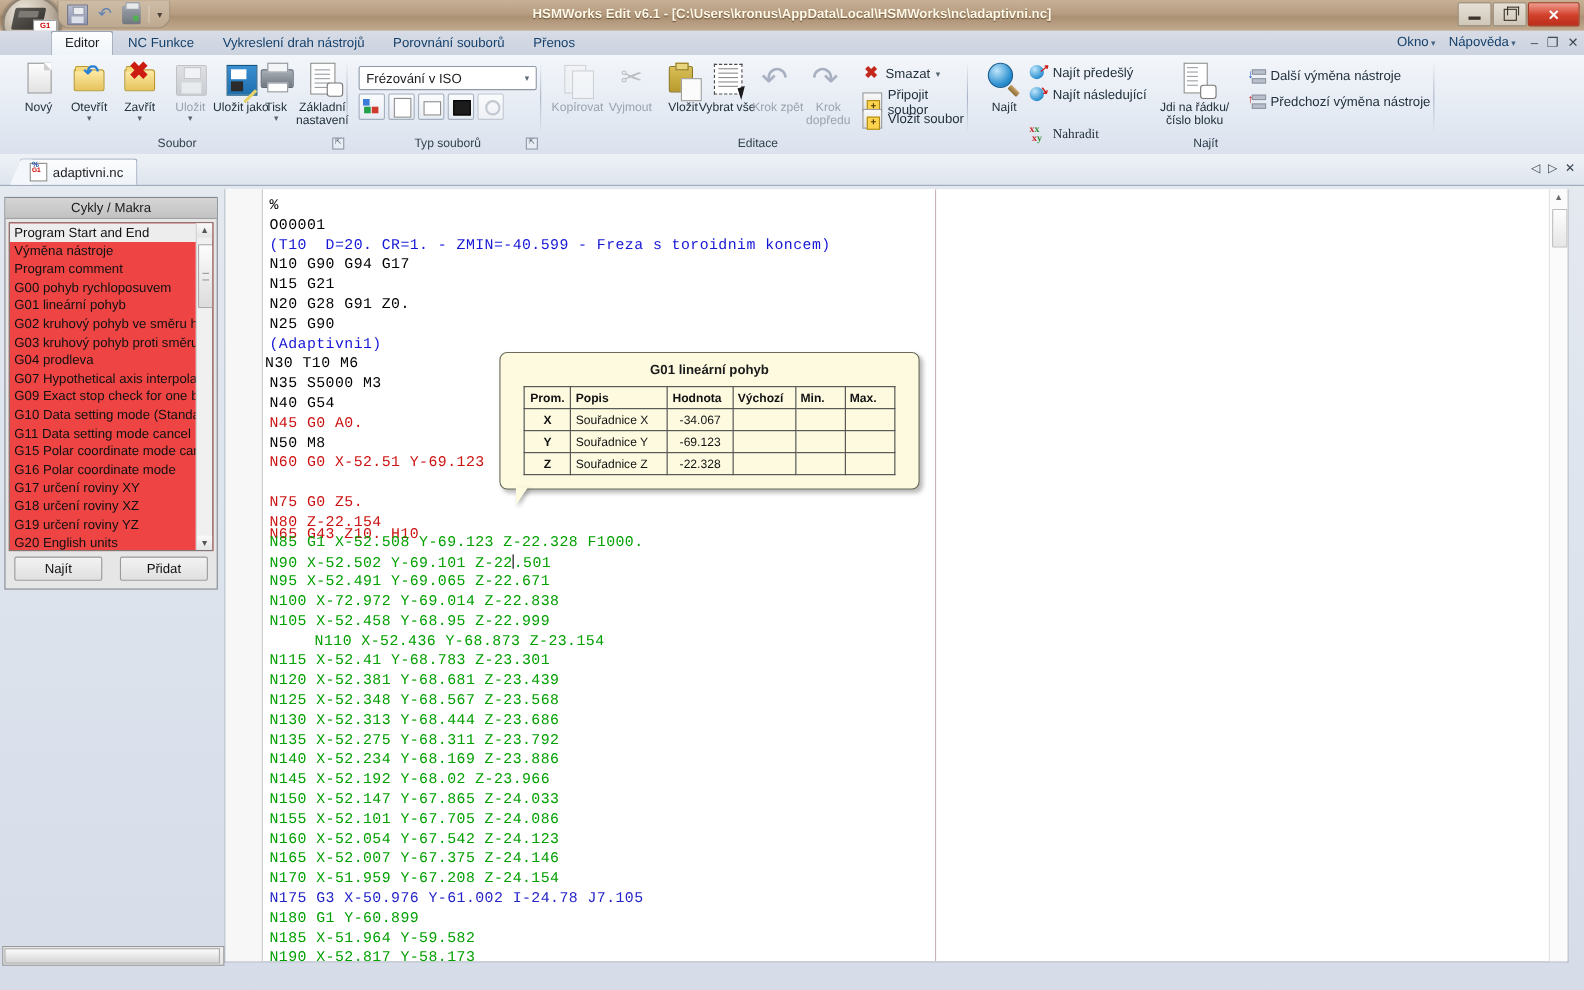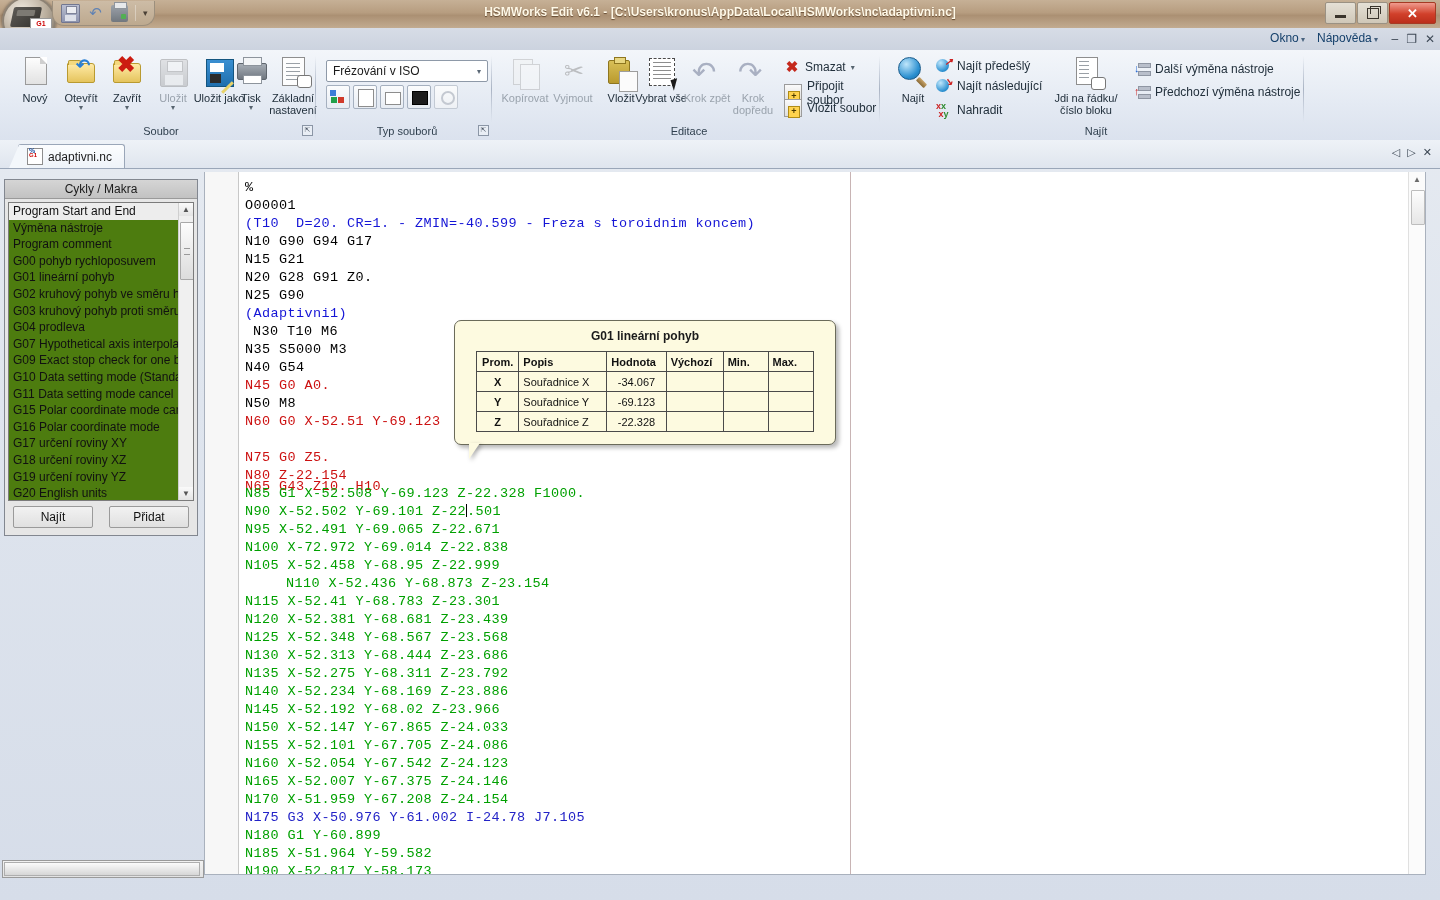--- a/index.html
+++ b/index.html
@@ -156,21 +156,21 @@
   .panelhdr{height:18px;line-height:18px;text-align:center;font-size:12px;color:#1a1a1a;
     background:linear-gradient(180deg,#d5d5d5,#c2c2c2);border-bottom:1px solid #9a9a9a;}
   .p1{height:326px;position:relative;}
   .p1 .lbl{position:absolute;left:7px;top:24px;font-size:12px;color:#111;}
   .p1 input{position:absolute;left:8px;top:40px;width:170px;height:17px;border:1px solid #7b7b7b;
     background:#fff;font-size:12px;padding:0 3px;box-sizing:border-box;}
   .p1 .btn-upravit{position:absolute;right:9px;bottom:10px;width:72px;height:19px;
     background:linear-gradient(180deg,#ececec,#dcdcdc);border:1px solid #a5a5a5;border-radius:2px;
     font-size:12px;color:#9a9a9a;display:flex;align-items:center;justify-content:center;}
   .p2{margin-top:5px;position:relative;height:355px;}
-  .listwrap{position:relative;margin:3px;height:297px;background:#4d7c0f;border:1px solid #7b7b7b;overflow:hidden;}
+  .listwrap{position:relative;margin:3px;height:297px;background:#ef4444;border:1px solid #7b7b7b;overflow:hidden;}
   .lrow{height:16.6px;line-height:16.6px;padding-left:4px;font-size:12px;color:#111;white-space:nowrap;overflow:hidden;}
   .lrow.sel{background:#ededed;}
   .lsb{position:absolute;right:0;top:0;width:14px;height:100%;background:#f0f0f0;border-left:1px solid #cfcfcf;}
   .lsb .up,.lsb .dn{height:13px;text-align:center;font-size:8px;color:#555;line-height:13px;background:linear-gradient(180deg,#fafafa,#e4e4e4);}
   .lsb .dn{position:absolute;bottom:0;width:100%;}
   .lsb .thumb{position:absolute;top:19px;left:1px;width:12px;height:56px;
     background:linear-gradient(180deg,#fcfcfc,#dcdcdc);border:1px solid #a8a8a8;border-radius:1px;}
   .lsb .thumb:after{content:"";position:absolute;left:3px;top:25px;width:6px;height:5px;
     border-top:1px solid #9a9a9a;border-bottom:1px solid #9a9a9a;}
   .p2btns{position:absolute;bottom:7px;left:0;width:100%;display:flex;justify-content:space-around;}
@@ -255,20 +255,27 @@
       <div class="winbtn">
           <span class="max-glyph"></span>
         </div>
       <div class="winbtn close">
           <span>✕</span>
         </div>
     </div>
   </div>
 
   <div class="tabstrip">
+    <div class="tabs">
+      <div class="tab active">Editor</div>
+      <div class="tab">NC Funkce</div>
+      <div class="tab">Vykreslení drah nástrojů</div>
+      <div class="tab">Porovnání souborů</div>
+      <div class="tab">Přenos</div>
+    </div>
     <div class="rtmenu">
       <span class="mi">Okno</span>
       <span class="mi">Nápověda</span>
     </div>
     <div class="wbtns2">
       <span>–</span>
       <span>❐</span>
       <span>✕</span>
     </div>
   </div>
@@ -450,21 +457,21 @@
             </span>
           <span>Najít předešlý</span>
         </div>
         <div class="sm-item" style="left:50px;top:26px;">
           <span class="sm-ico">
               <i class="ic-minimag"></i>
               <i class="ic-redarrow">↘</i>
             </span>
           <span>Najít následující</span>
         </div>
-        <div class="sm-item" style="left:50px;top:50px;">
+        <div class="sm-item" style="left:50px;top:61px;font-family:Liberation Serif, serif;">
           <span class="sm-ico ic-xy">x<span>x</span><br>&nbsp;x<span>y</span></span>
           <span>Nahradit</span>
         </div>
 
         <div class="bigbtn" style="left:162px;width:76px;">
           <div class="bi" style="margin-left:auto;margin-right:auto">
             <span class="ic-gotoline">
                 <i style="top:3px"></i>
                 <i style="top:7px"></i>
                 <i style="top:11px"></i>
@@ -562,21 +569,21 @@
         <div class="cl c-black" style="top: 62px; left: 40px;">N10 G90 G94 G17</div>
         <div class="ln" style="top: 80px;">5</div>
         <div class="cl c-black" style="top: 80px; left: 40px;">N15 G21</div>
         <div class="ln" style="top: 98px;">6</div>
         <div class="cl c-black" style="top: 98px; left: 40px;">N20 G28 G91 Z0.</div>
         <div class="ln" style="top: 116px;">7</div>
         <div class="cl c-black" style="top: 116px; left: 40px;">N25 G90</div>
         <div class="ln" style="top: 134px;">8</div>
         <div class="cl c-blue" style="top: 134px; left: 40px;">(Adaptivni1)</div>
         <div class="ln" style="top: 152px;">9</div>
-        <div class="cl c-black" style="top: 152px; left: 48px; text-align: right;">N30 T10 M6</div>
+        <div class="cl c-black" style="top: 152px; left: 36px; text-align: right;">N30 T10 M6</div>
         <div class="ln" style="top: 170px;">10</div>
         <div class="cl c-black" style="top: 170px; left: 40px;">N35 S5000 M3</div>
         <div class="ln" style="top: 188px;">11</div>
         <div class="cl c-black" style="top: 188px; left: 40px;">N40 G54</div>
         <div class="ln" style="top: 206px;">12</div>
         <div class="cl c-red" style="top: 206px; left: 40px;">N45 G0 A0.</div>
         <div class="ln" style="top: 224px;">13</div>
         <div class="cl c-black" style="top: 224px; left: 40px;">N50 M8</div>
         <div class="ln" style="top: 242px;">14</div>
         <div class="cl c-red" style="top: 242px; left: 40px;">N60 G0 X-52.51 Y-69.123</div>

